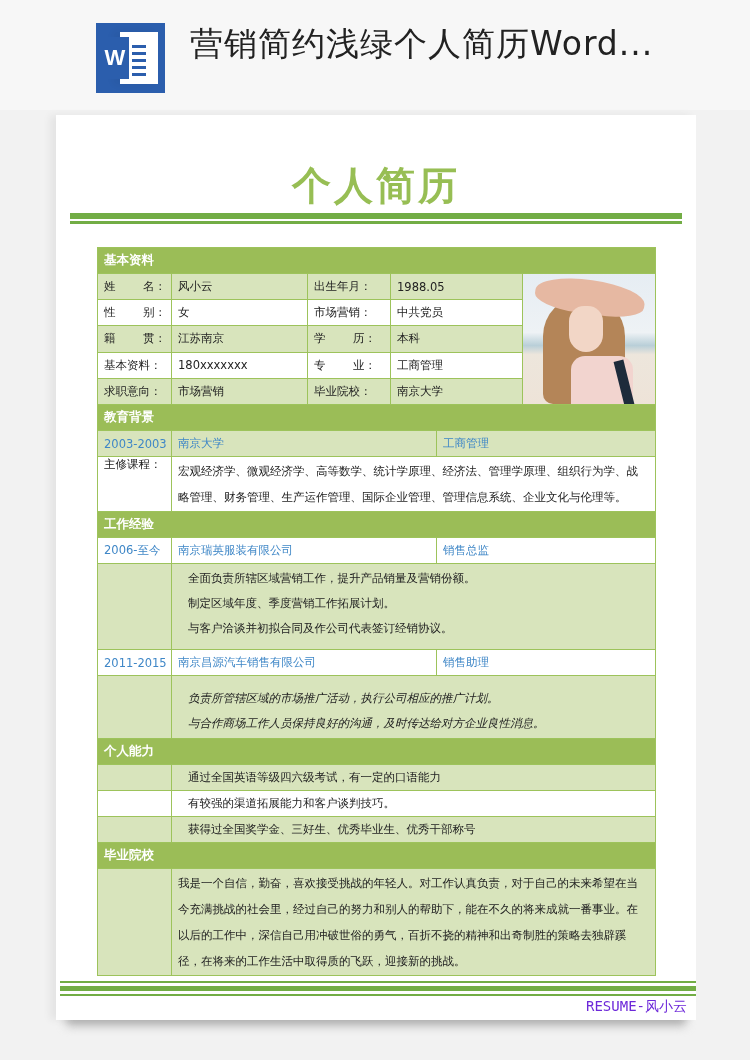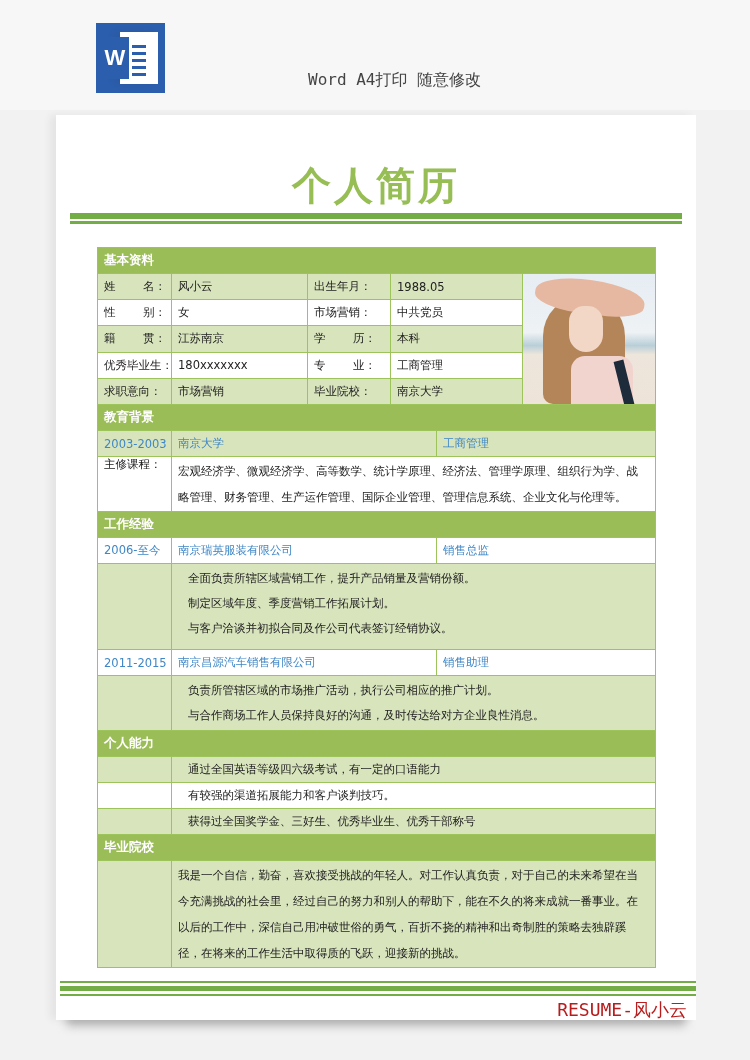--- a/index.html
+++ b/index.html
@@ -72,38 +72,38 @@
   .photo .hair { position: absolute; left: 20px; top: 22px; width: 82px; height: 108px; background: #b48558; border-radius: 40px 40px 10px 10px; }
   .photo .face { position: absolute; left: 46px; top: 32px; width: 34px; height: 46px; background: #f2d6c6; border-radius: 16px 16px 18px 18px; }
   .photo .hat { position: absolute; left: 12px; top: 6px; width: 110px; height: 34px; background: #e6b8a2; border-radius: 50% 50% 40% 40%; transform: rotate(8deg); }
   .photo .body { position: absolute; left: 48px; top: 82px; width: 62px; height: 50px; background: #f2d4cf; border-radius: 14px 14px 0 0; }
   .photo .strap { position: absolute; left: 96px; top: 86px; width: 10px; height: 46px; background: #1e2b3b; transform: rotate(-14deg); }
   .lbl-split { display: flex; justify-content: space-between; width: 62px; }
   .multi { white-space: normal !important; line-height: 26px; padding-top: 1px !important; padding-bottom: 1px !important; }
   .indent { padding-left: 16px !important; }
   .footer-rule { position: absolute; left: 4px; width: 636px; background: #72ad45; }
   .footer-text {
-    position: absolute; right: 9px; top: 882px; font-size: 18px; color: #b91c1c;
+    position: absolute; right: 9px; top: 882px; font-size: 14px; color: #6d28d9;
     font-family: "DejaVu Sans Mono", monospace; white-space: nowrap;
   }
 </style>
 </head>
 <body>
 
 <div class="topbar">
   <div class="word-icon">
     <div class="page"></div>
     <div class="line" style="top:22px;left:36px;"></div>
     <div class="line" style="top:29px;left:36px;"></div>
     <div class="line" style="top:36px;left:36px;"></div>
     <div class="line" style="top:43px;left:36px;"></div>
     <div class="line" style="top:50px;left:36px;"></div>
     <div class="w-badge">W</div>
   </div>
-  <div class="top-sub">Word A4打印 随意修改</div>
+  <div class="top-title">营销简约浅绿个人简历Word...</div>
 </div>
 
 <div class="page-shadow"></div>
 
 <div class="page">
   <div class="doc-title">个人简历</div>
   <div class="rule-thick" style="top:98px;height:6px;"></div>
   <div class="rule-thick" style="top:106px;height:3px;"></div>
 
   <table class="resume-table">
@@ -161,21 +161,21 @@
       <td>江苏南京</td>
       <td>
             <div class="lbl-split">
               <span>学</span>
               <span>历：</span>
             </div>
           </td>
       <td colspan="2">本科</td>
     </tr>
     <tr class="wh">
-      <td>优秀毕业生：</td>
+      <td>基本资料：</td>
       <td>180xxxxxxx</td>
       <td>
             <div class="lbl-split">
               <span>专</span>
               <span>业：</span>
             </div>
           </td>
       <td colspan="2">工商管理</td>
     </tr>
     <tr class="lg">
@@ -214,21 +214,21 @@
         <div>与客户洽谈并初拟合同及作公司代表签订经销协议。</div>
       </td>
     </tr>
     <tr class="wh">
       <td class="blue">2011-2015</td>
       <td colspan="3" class="blue">南京昌源汽车销售有限公司</td>
       <td colspan="2" class="blue">销售助理</td>
     </tr>
     <tr class="lg">
       <td></td>
-      <td colspan="5" class="indent" style="line-height:25px;padding-top:2px;padding-bottom:2px;">
+      <td colspan="5" class="indent" style="line-height:25px;padding-top:10px;padding-bottom:2px;font-style:italic;">
         <div>负责所管辖区域的市场推广活动，执行公司相应的推广计划。</div>
         <div>与合作商场工作人员保持良好的沟通，及时传达给对方企业良性消息。</div>
       </td>
     </tr>
 
     <tr class="sec">
       <td colspan="6">个人能力</td>
     </tr>
     <tr class="lg">
       <td></td>

